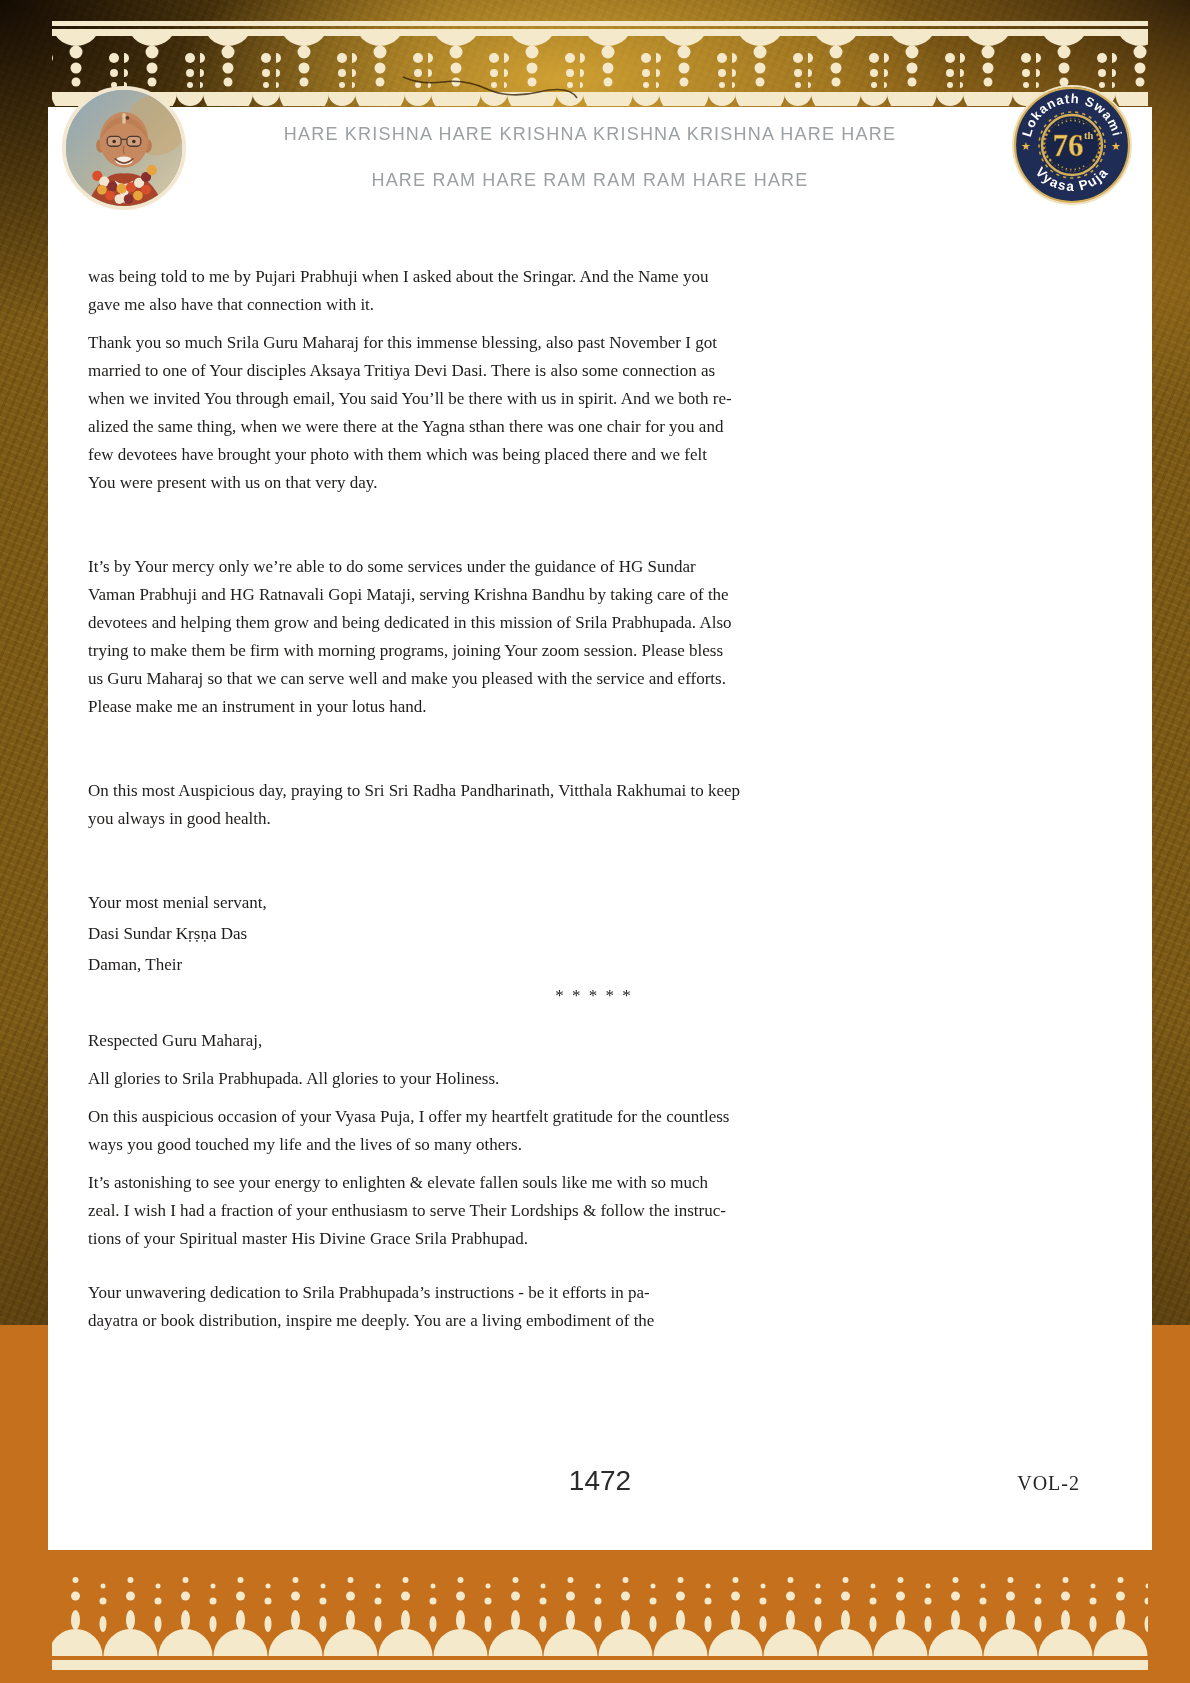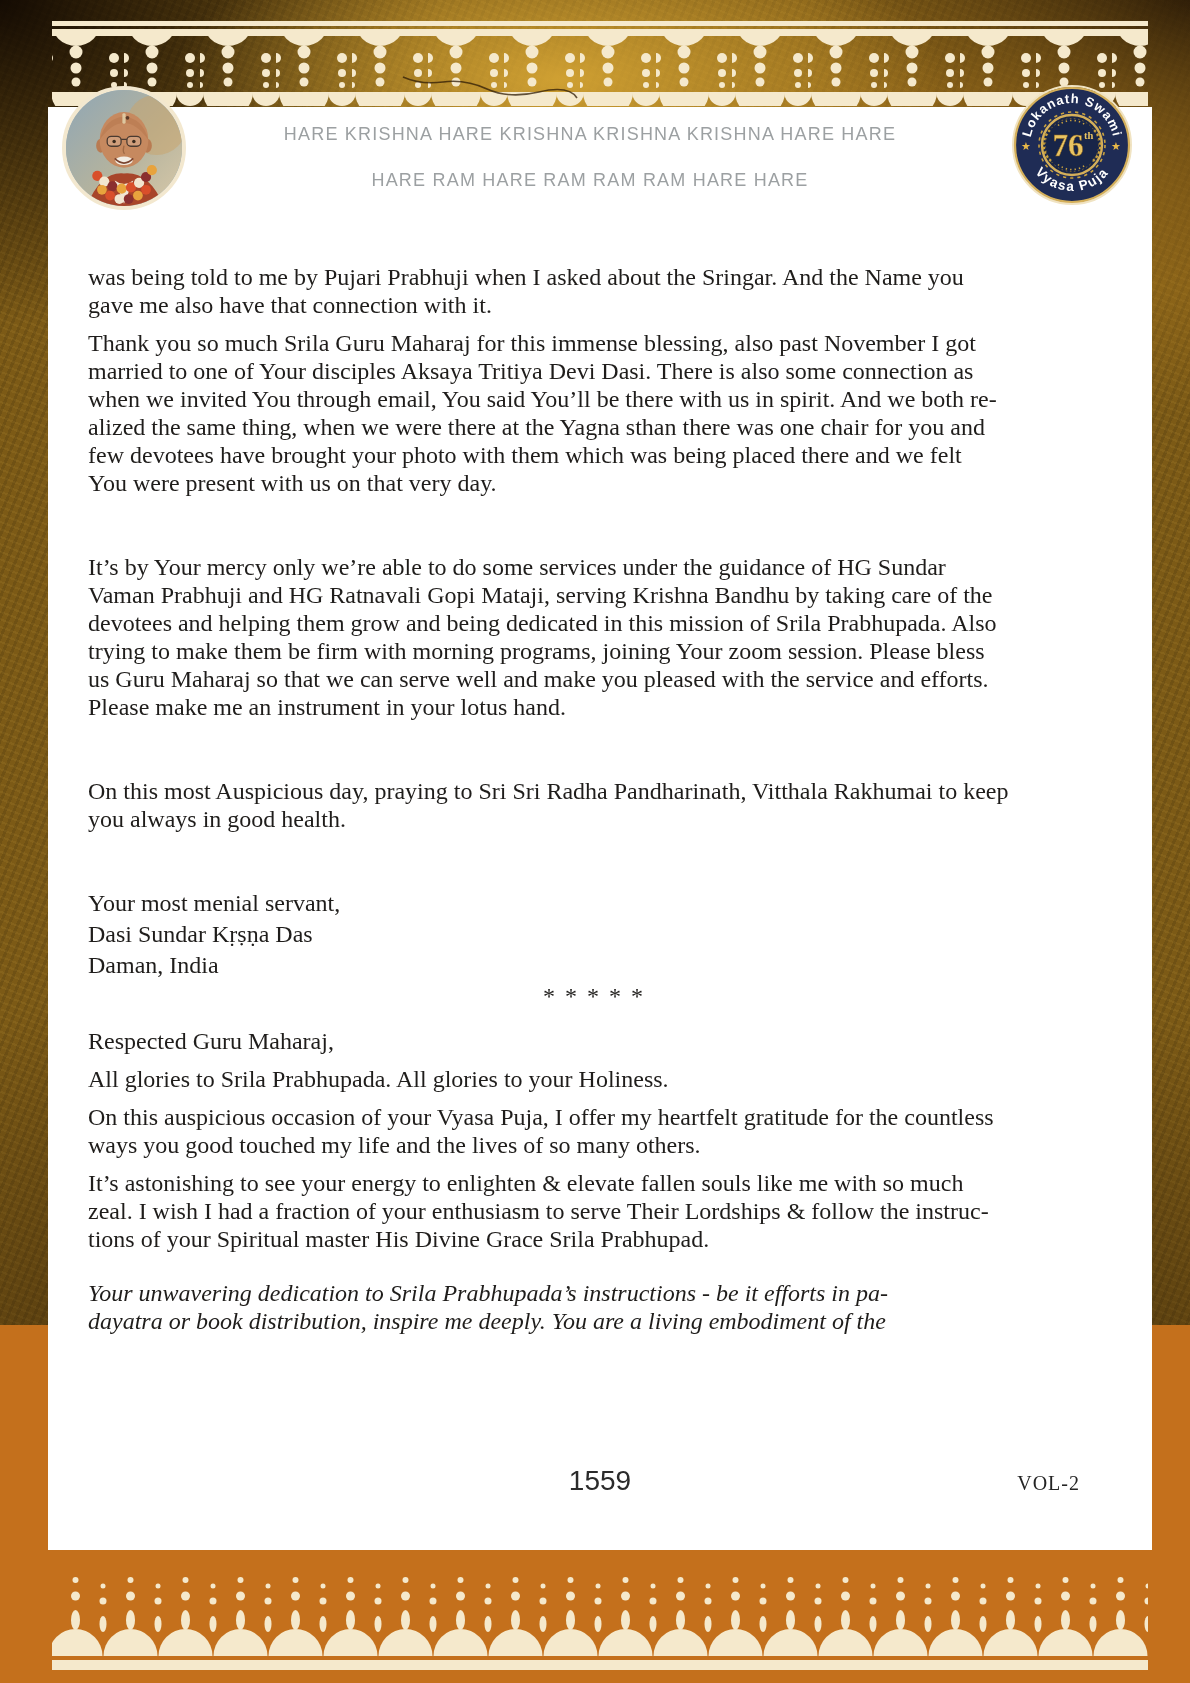--- a/index.html
+++ b/index.html
@@ -24,28 +24,28 @@
   .photo svg{display:block;width:116px;height:116px;}
   
   .badge{position:absolute;left:1010px;top:83px;width:124px;height:124px;}
   
   .mantra{position:absolute;left:150px;width:880px;text-align:center;color:#9ca0a2;
           font-family:"Liberation Sans","DejaVu Sans",sans-serif;font-size:18px;line-height:20px;
           letter-spacing:1.2px;font-weight:400;}
   .m1{top:124px;} .m2{top:170px;}
   
   .letter{position:absolute;left:88px;top:263px;width:1012px;color:#1f1d1b;
-          font-size:24px;line-height:28px;}
+          font-size:17px;line-height:28px;}
   .letter p{margin:0 0 10px 0;white-space:pre-line;}
   .letter p.gap{margin-bottom:56px;}
   .letter p.sig{margin-bottom:3px;}
   .letter p.sig-last{margin-bottom:70px;}
   .letter p.sep{text-align:center;margin-bottom:17px;letter-spacing:2px;}
   .letter p.pregap{margin-bottom:26px;}
-  .letter p.last{margin-bottom:8px;font-style:italic;}
+  .letter p.last{margin-bottom:8px;}
   
   .pagenum{position:absolute;left:48px;top:1466px;width:1104px;text-align:center;color:#2b2b2b;
            font-family:"Liberation Sans","DejaVu Sans",sans-serif;font-size:28px;line-height:30px;}
   .vol{position:absolute;right:110px;top:1472px;color:#242424;font-size:20px;line-height:22px;
        letter-spacing:1px;}
 </style>
 </head>
 <body>
 
 <div class="page">
@@ -164,34 +164,34 @@
     <p class="gap">It’s by Your mercy only we’re able to do some services under the guidance of HG Sundar
 Vaman Prabhuji and HG Ratnavali Gopi Mataji, serving Krishna Bandhu by taking care of the
 devotees and helping them grow and being dedicated in this mission of Srila Prabhupada. Also
 trying to make them be firm with morning programs, joining Your zoom session. Please bless
 us Guru Maharaj so that we can serve well and make you pleased with the service and efforts.
 Please make me an instrument in your lotus hand.</p>
     <p class="gap">On this most Auspicious day, praying to Sri Sri Radha Pandharinath, Vitthala Rakhumai to keep
 you always in good health.</p>
     <p class="sig">Your most menial servant,</p>
     <p class="sig">Dasi Sundar Kṛṣṇa Das</p>
-    <p class="sig">Daman, India</p>
+    <p class="sig">Daman, Their</p>
     <p class="sep">* * * * *</p>
     <p>Respected Guru Maharaj,</p>
     <p>All glories to Srila Prabhupada. All glories to your Holiness.</p>
     <p>On this auspicious occasion of your Vyasa Puja, I offer my heartfelt gratitude for the countless
 ways you good touched my life and the lives of so many others.</p>
     <p class="pregap">It’s astonishing to see your energy to enlighten &amp; elevate fallen souls like me with so much
 zeal. I wish I had a fraction of your enthusiasm to serve Their Lordships &amp; follow the instruc-
 tions of your Spiritual master His Divine Grace Srila Prabhupad.</p>
     <p class="last">Your unwavering dedication to Srila Prabhupada’s instructions - be it efforts in pa-
 dayatra or book distribution, inspire me deeply. You are a living embodiment of the</p>
   </div>
 
-  <div class="pagenum">1559</div>
+  <div class="pagenum">1472</div>
   <div class="vol">VOL-2</div>
 
   <svg class="deco-svg" style="top:1570px" width="1104" height="100" viewBox="0 0 1104 100">
     <defs>
       <pattern id="botdeco" width="55" height="86" patternUnits="userSpaceOnUse">
         <circle cx="27.5" cy="10" r="3" fill="#f5e9cc"></circle>
         <circle cx="27.5" cy="26" r="4.5" fill="#f5e9cc"></circle>
         <ellipse cx="27.5" cy="50" rx="4.5" ry="10" fill="#f5e9cc"></ellipse>
         <circle cx="0" cy="16" r="2.5" fill="#f5e9cc"></circle>
         <circle cx="0" cy="31" r="3.5" fill="#f5e9cc"></circle>

